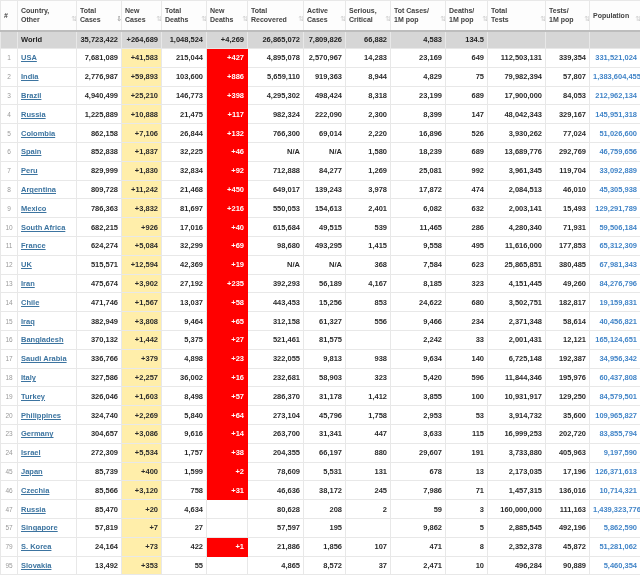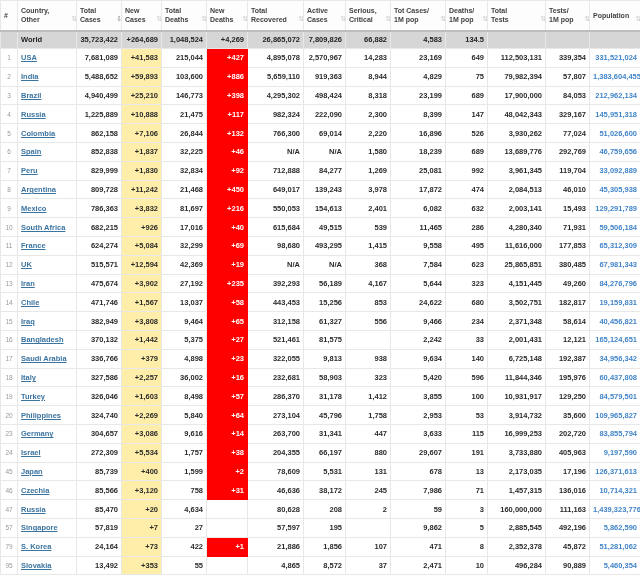--- a/index.html
+++ b/index.html
@@ -162,21 +162,21 @@
         <td>14,283</td>
         <td>23,169</td>
         <td>649</td>
         <td>112,503,131</td>
         <td>339,354</td>
         <td class="c-pop"><span>331,521,024</span></td>
       </tr>
       <tr class="data-row">
         <td class="c-num">2</td>
         <td class="c-country"><a>India</a></td>
-        <td>5,488,652</td>
+        <td>2,776,987</td>
         <td class="c-newcases">+59,893</td>
         <td>103,600</td>
         <td class="c-newdeaths filled">+886</td>
         <td>5,659,110</td>
         <td>919,363</td>
         <td>8,944</td>
         <td>4,829</td>
         <td>75</td>
         <td>79,982,394</td>
         <td>57,807</td>
@@ -345,21 +345,21 @@
       <tr class="data-row">
         <td class="c-num">13</td>
         <td class="c-country"><a>Iran</a></td>
         <td>475,674</td>
         <td class="c-newcases">+3,902</td>
         <td>27,192</td>
         <td class="c-newdeaths filled">+235</td>
         <td>392,293</td>
         <td>56,189</td>
         <td>4,167</td>
-        <td>5,644</td>
+        <td>8,185</td>
         <td>323</td>
         <td>4,151,445</td>
         <td>49,260</td>
         <td class="c-pop"><span>84,276,796</span></td>
       </tr>
       <tr class="data-row">
         <td class="c-num">14</td>
         <td class="c-country"><a>Chile</a></td>
         <td>471,746</td>
         <td class="c-newcases">+1,567</td>

